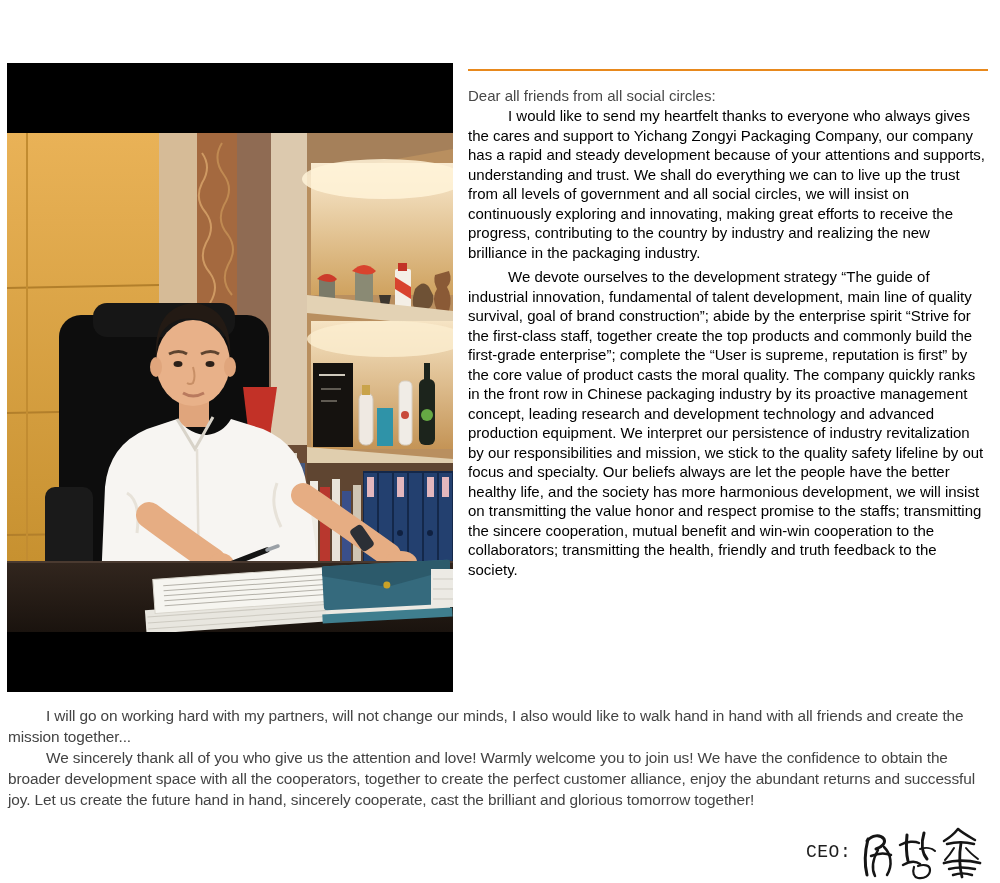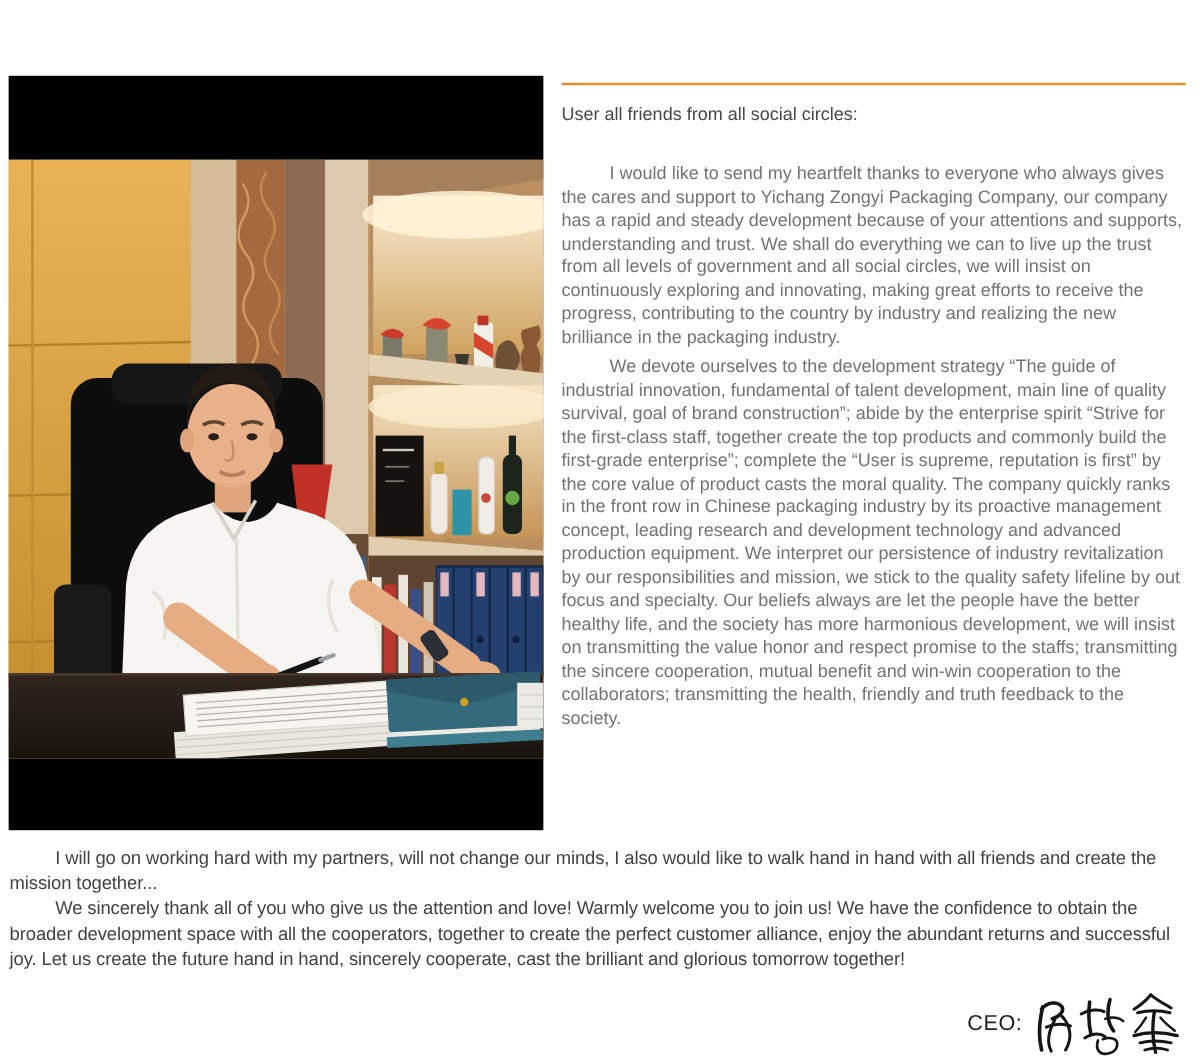--- a/index.html
+++ b/index.html
@@ -4,27 +4,27 @@
 <style>
   html,body{margin:0;padding:0;background:#fff;}
   .page{position:relative;width:1000px;height:883px;background:#ffffff;overflow:hidden;
         font-family:"Liberation Sans",sans-serif;}
   .photo{position:absolute;left:7px;top:63px;width:446px;height:629px;margin:0;}
   .photo svg{display:block;width:100%;height:100%;}
   .letter-col{position:absolute;left:468px;top:52px;width:520px;}
   .headline{margin:0;font-size:22.5px;line-height:26px;font-weight:bold;color:#3b3b3b;letter-spacing:.2px;}
   .divider{margin-top:17px;height:0;border-top:2px solid #e8891d;width:100%;}
   .salutation{margin:15px 0 0 0;font-size:15px;line-height:19px;color:#474747;}
-  .para{margin:30px 0 0 0;font-size:15px;line-height:19.5px;color:#737373;text-indent:40px;}
+  .para{margin:1px 0 0 0;font-size:15px;line-height:19.5px;color:#000000;text-indent:40px;}
   .para + .para{margin-top:5px;}
   .closing{position:absolute;left:8px;top:705px;width:984px;}
   .closing .cpara{margin:0;font-size:15.4px;line-height:21px;color:#434343;text-indent:38px;letter-spacing:-.1px;}
   .closing .cpara + .cpara{margin-top:0;}
   .signature{position:absolute;left:806px;top:822px;display:flex;align-items:center;gap:7px;height:60px;}
-  .ceo-label{font-family:Liberation Sans, sans-serif;font-size:18px;color:#1e1e1e;letter-spacing:.5px;}
+  .ceo-label{font-family:Liberation Mono, monospace;font-size:18px;color:#1e1e1e;letter-spacing:.5px;}
   .sig-svg{display:block;}
 </style>
 </head>
 <body>
 
 <div class="page">
 
   <figure class="photo" title="CEO in white shirt seated at an office desk with documents, pen in hand, display shelves and binders behind">
     <svg viewBox="0 0 446 629" preserveAspectRatio="none">
       <defs>
@@ -191,21 +191,21 @@
       <line x1="426" y1="526" x2="446" y2="526" stroke="#cfccc3" stroke-width="1"></line>
       <line x1="426" y1="536" x2="446" y2="536" stroke="#cfccc3" stroke-width="1"></line>
 
       <rect x="0" y="0" width="446" height="70" fill="#000000"></rect>
       <rect x="0" y="569" width="446" height="60" fill="#000000"></rect>
     </svg>
   </figure>
 
   <section class="letter-col">
     <div class="divider"></div>
-    <p class="salutation">User all friends from all social circles:</p>
+    <p class="salutation">Dear all friends from all social circles:</p>
     <p class="para">I would like to send my heartfelt thanks to everyone who always gives the cares and support to Yichang Zongyi Packaging Company, our company has a rapid and steady development because of your attentions and supports, understanding and trust. We shall do everything we can to live up the trust from all levels of government and all social circles, we will insist on continuously exploring and innovating, making great efforts to receive the progress, contributing to the country by industry and realizing the new brilliance in the packaging industry.</p>
     <p class="para">We devote ourselves to the development strategy “The guide of industrial innovation, fundamental of talent development, main line of quality survival, goal of brand construction”; abide by the enterprise spirit “Strive for the first-class staff, together create the top products and commonly build the first-grade enterprise”; complete the “User is supreme, reputation is first” by the core value of product casts the moral quality. The company quickly ranks in the front row in Chinese packaging industry by its proactive management concept, leading research and development technology and advanced production equipment. We interpret our persistence of industry revitalization by our responsibilities and mission, we stick to the quality safety lifeline by out focus and specialty. Our beliefs always are let the people have the better healthy life, and the society has more harmonious development, we will insist on transmitting the value honor and respect promise to the staffs; transmitting the sincere cooperation, mutual benefit and win-win cooperation to the collaborators; transmitting the health, friendly and truth feedback to the society.</p>
   </section>
 
   <section class="closing">
     <p class="cpara">I will go on working hard with my partners, will not change our minds, I also would like to walk hand in hand with all friends and create the mission together...</p>
     <p class="cpara">We sincerely thank all of you who give us the attention and love! Warmly welcome you to join us! We have the confidence to obtain the broader development space with all the cooperators, together to create the perfect customer alliance, enjoy the abundant returns and successful joy. Let us create the future hand in hand, sincerely cooperate, cast the brilliant and glorious tomorrow together!</p>
   </section>
 
   <div class="signature">

